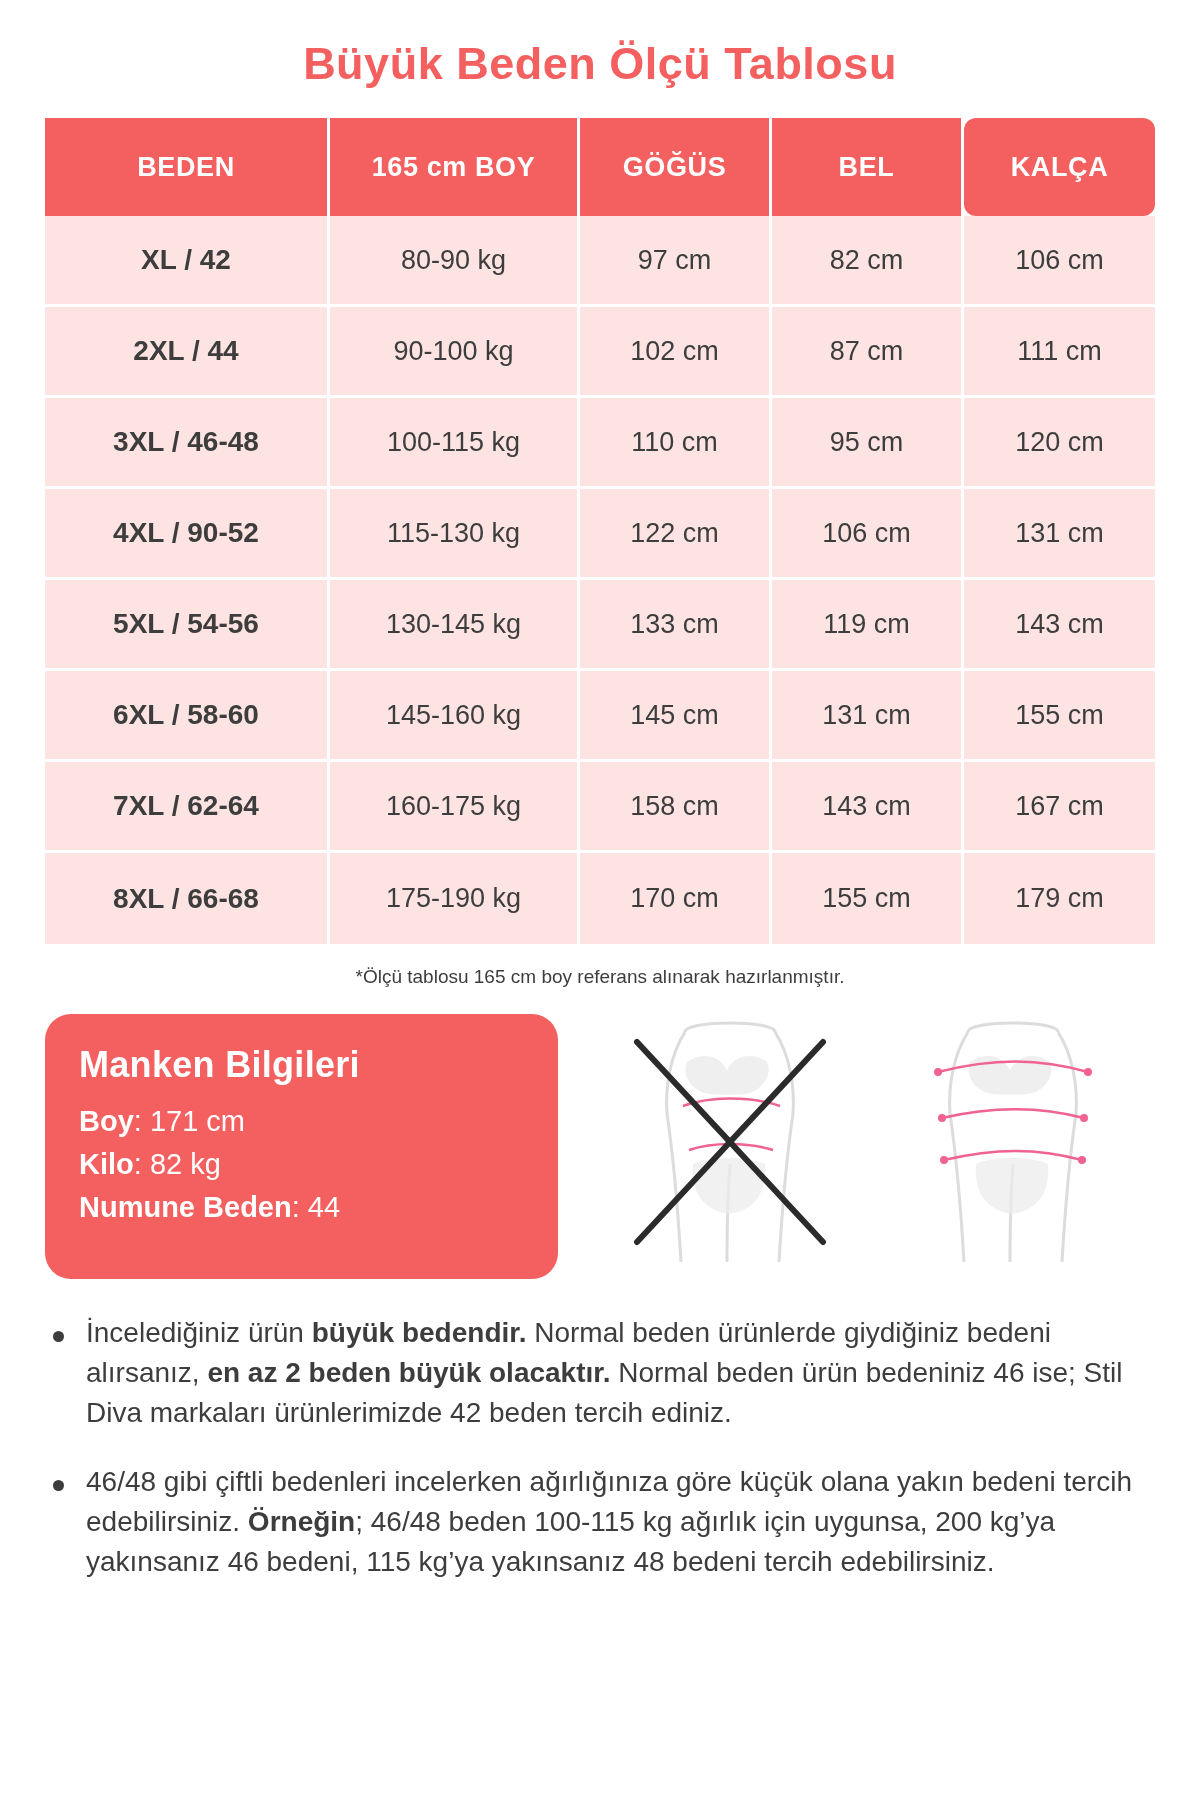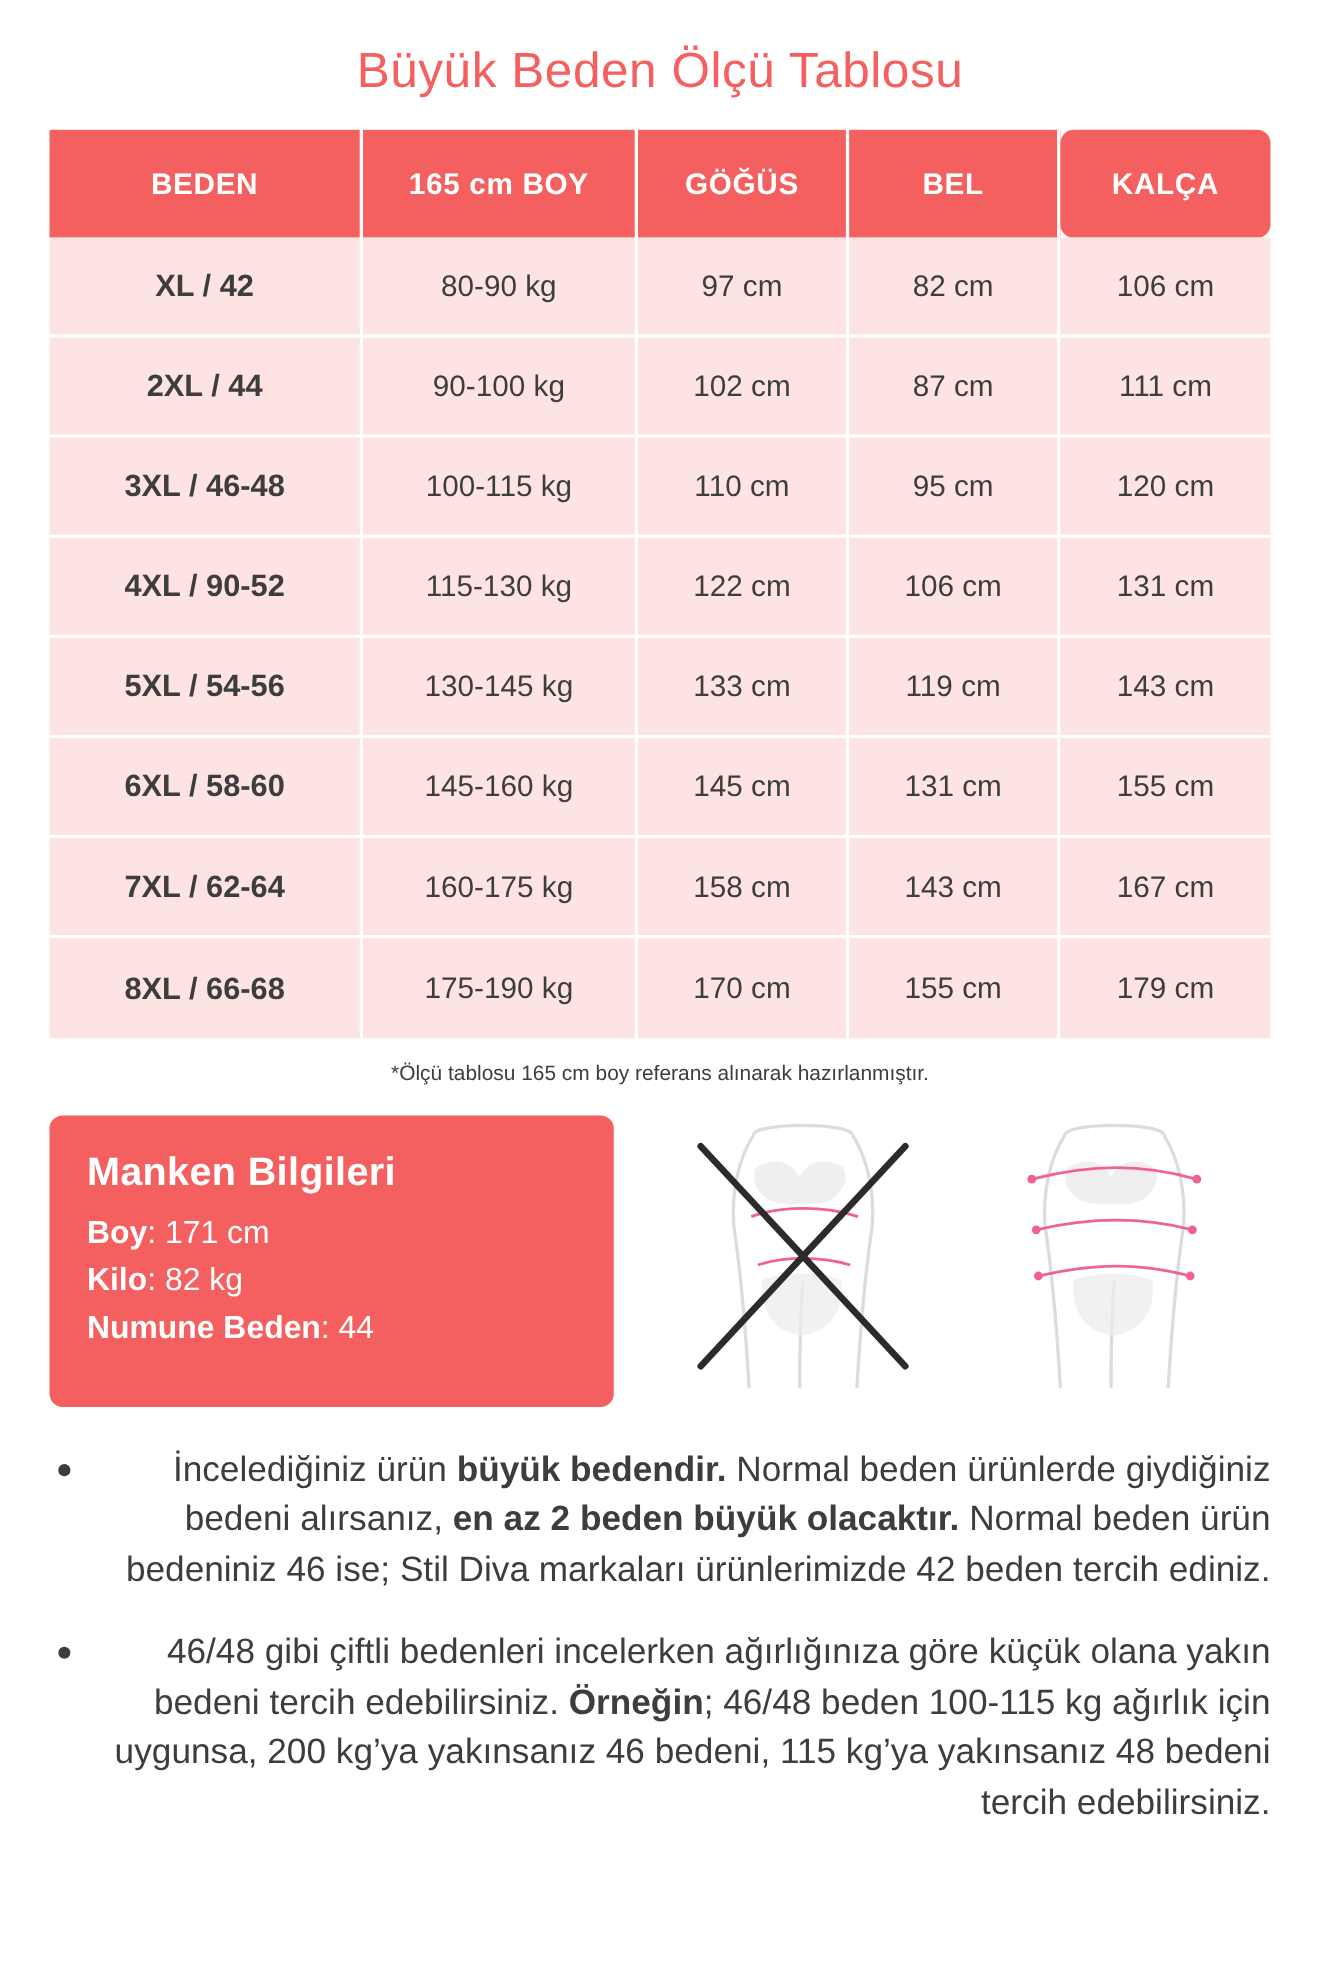--- a/index.html
+++ b/index.html
@@ -13,21 +13,21 @@
     width: 1200px; height: 1800px;
     position: relative;
     padding: 0;
     overflow: hidden;
   }
 
   
   .title {
     text-align: center;
     font-size: 45px;
-    font-weight: normal;
+    font-weight: bold;
     color: #f4605f;
     letter-spacing: 0.5px;
     margin: 38px 0 28px 0;
   }
 
   
   .table-wrap {
     margin: 0 45px;
   }
   table.size-table {
@@ -78,21 +78,21 @@
 
   
   .mid-section {
     display: flex;
     align-items: flex-start;
     margin: 26px 45px 0 45px;
     gap: 0;
   }
   .model-card {
     background: #f4605f;
-    border-radius: 12px;
+    border-radius: 26px;
     width: 513px;
     height: 265px;
     padding: 30px 34px 0 34px;
     color: #ffffff;
     flex: 0 0 auto;
   }
   .model-card h2 {
     margin: 0 0 14px 0;
     font-size: 36px;
     font-weight: bold;
@@ -131,23 +131,22 @@
     margin-bottom: 30px;
   }
   .dot {
     width: 11px; height: 11px;
     border-radius: 50%;
     background: #3d3d3d;
     margin: 18px 22px 0 8px;
     flex: 0 0 auto;
   }
   .btext {
-    font-size: 32px;
+    font-size: 28px;
     line-height: 1.42;
-    text-align: right;
   }
   .btext b { font-weight: bold; }
 </style>
 </head>
 <body>
 
 <div class="page">
 
   <div class="title">Büyük Beden Ölçü Tablosu</div>
 

